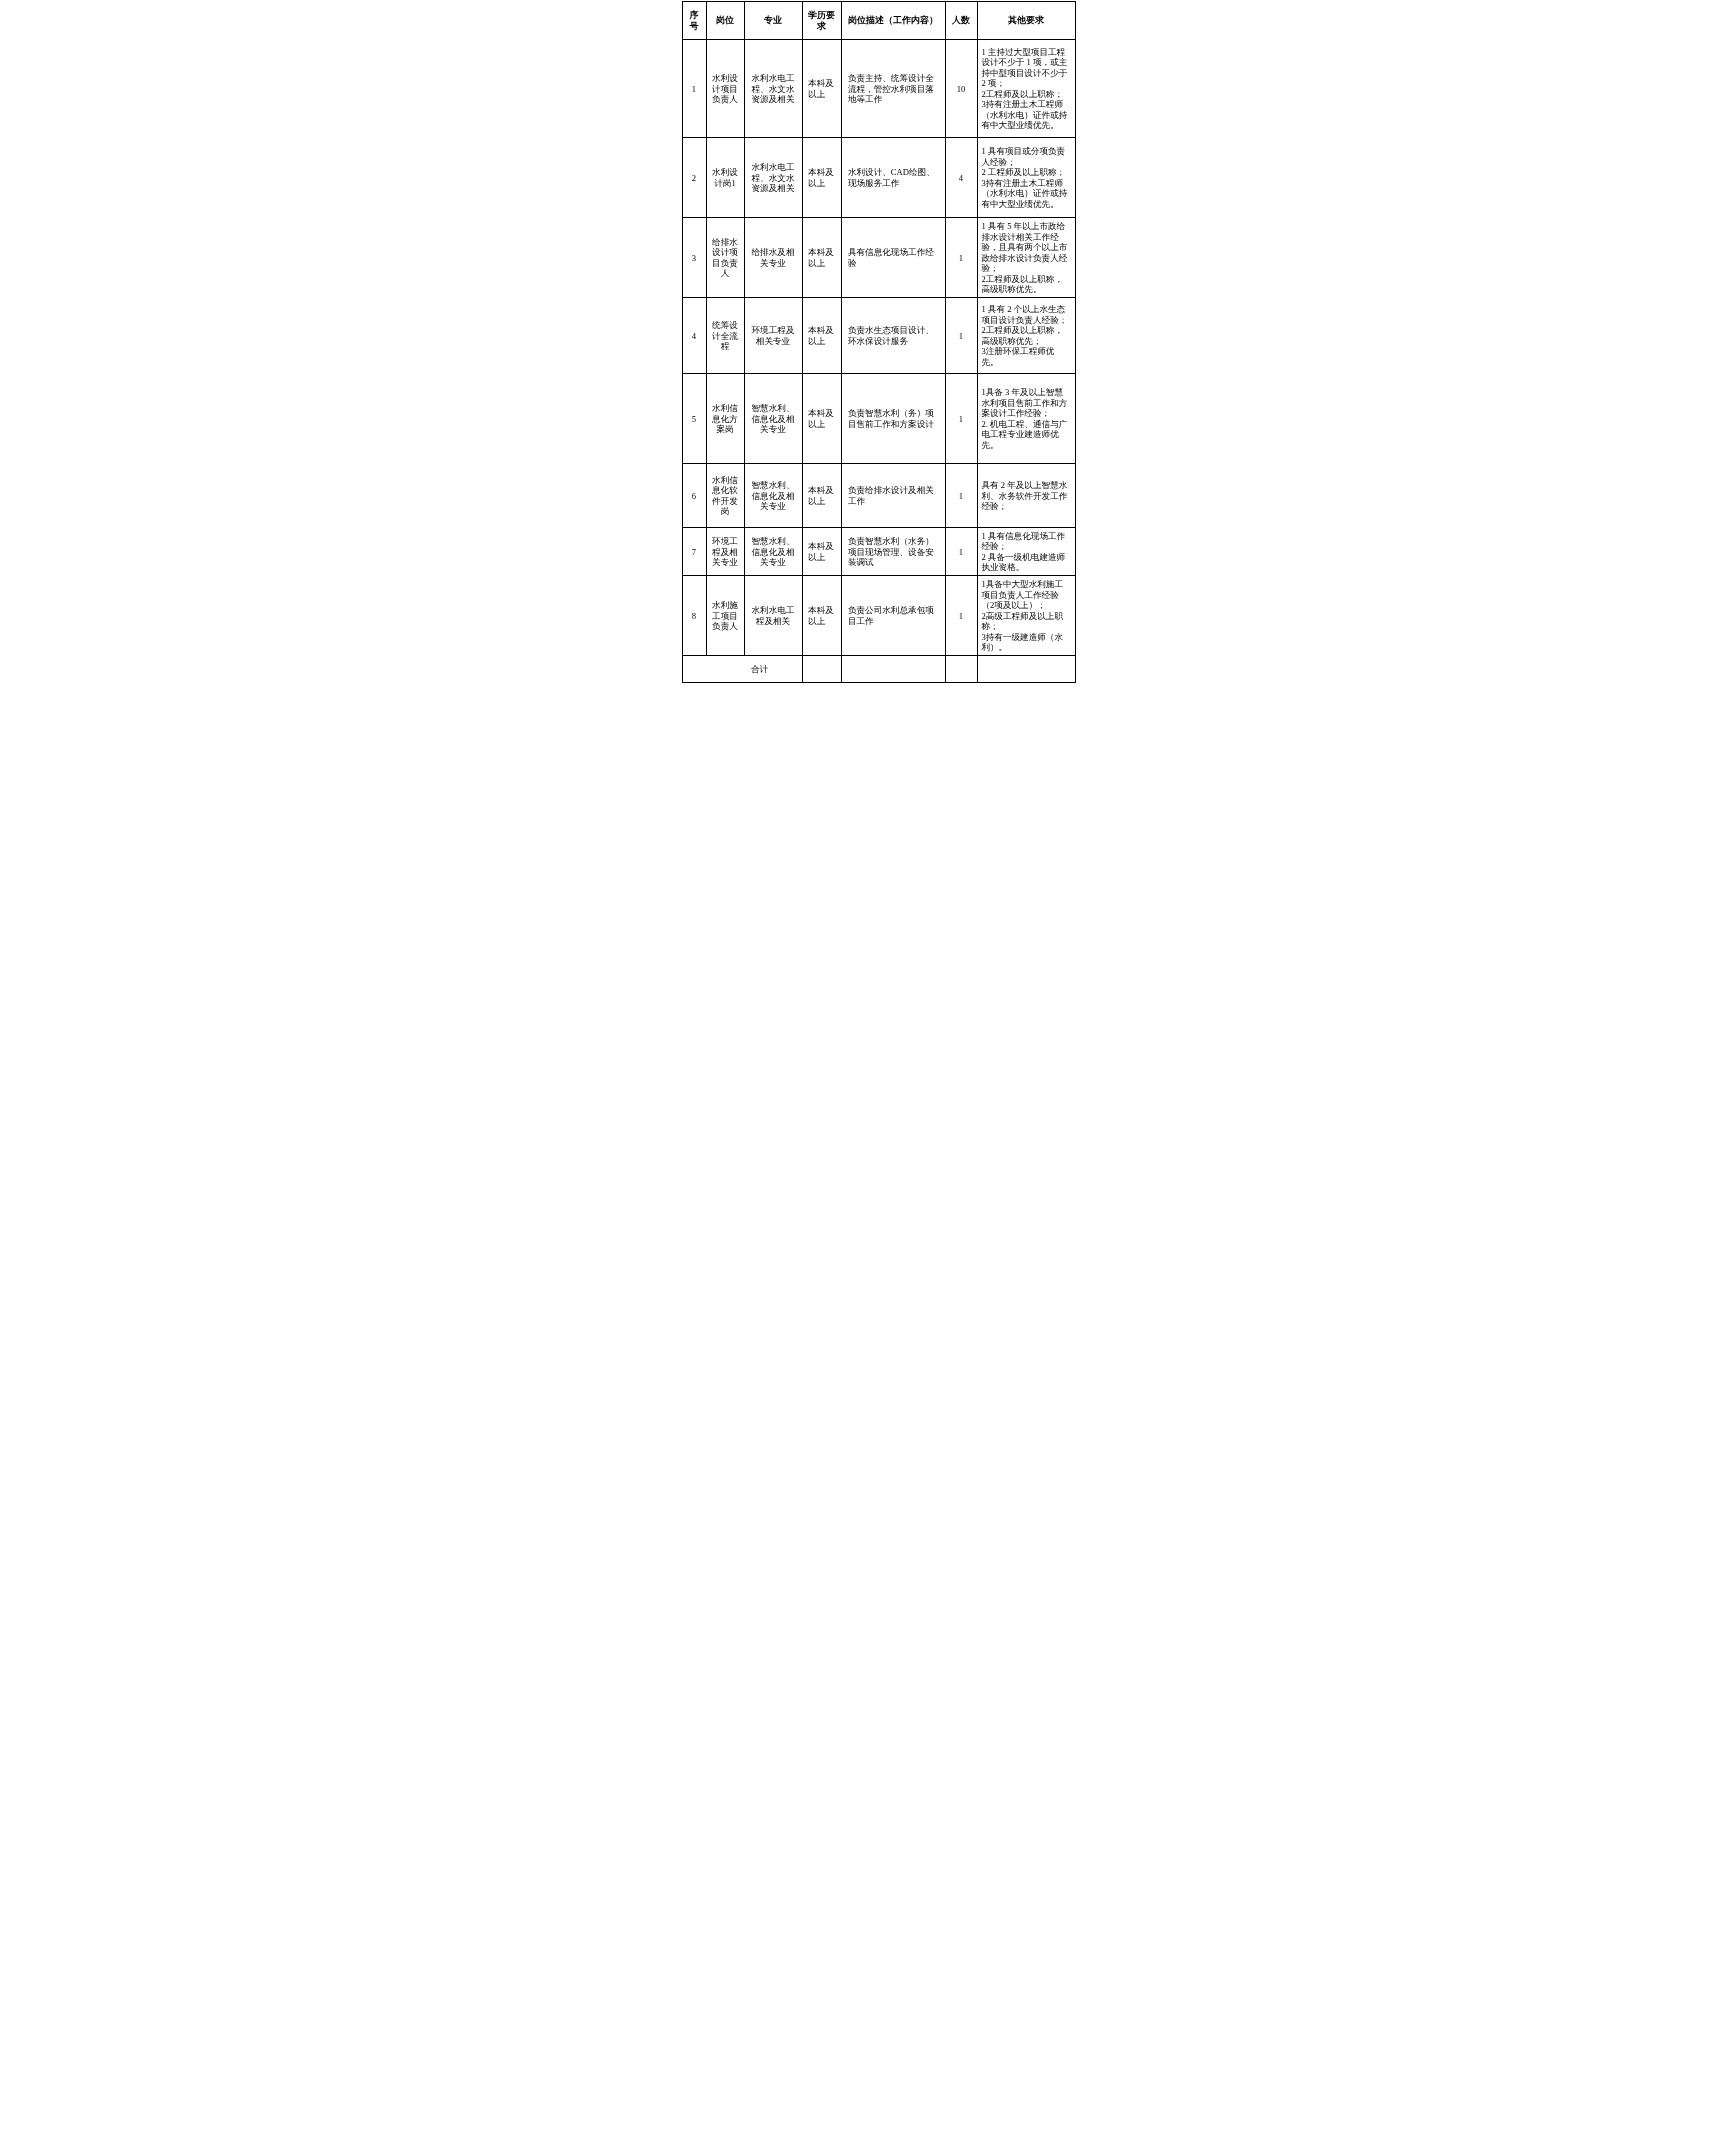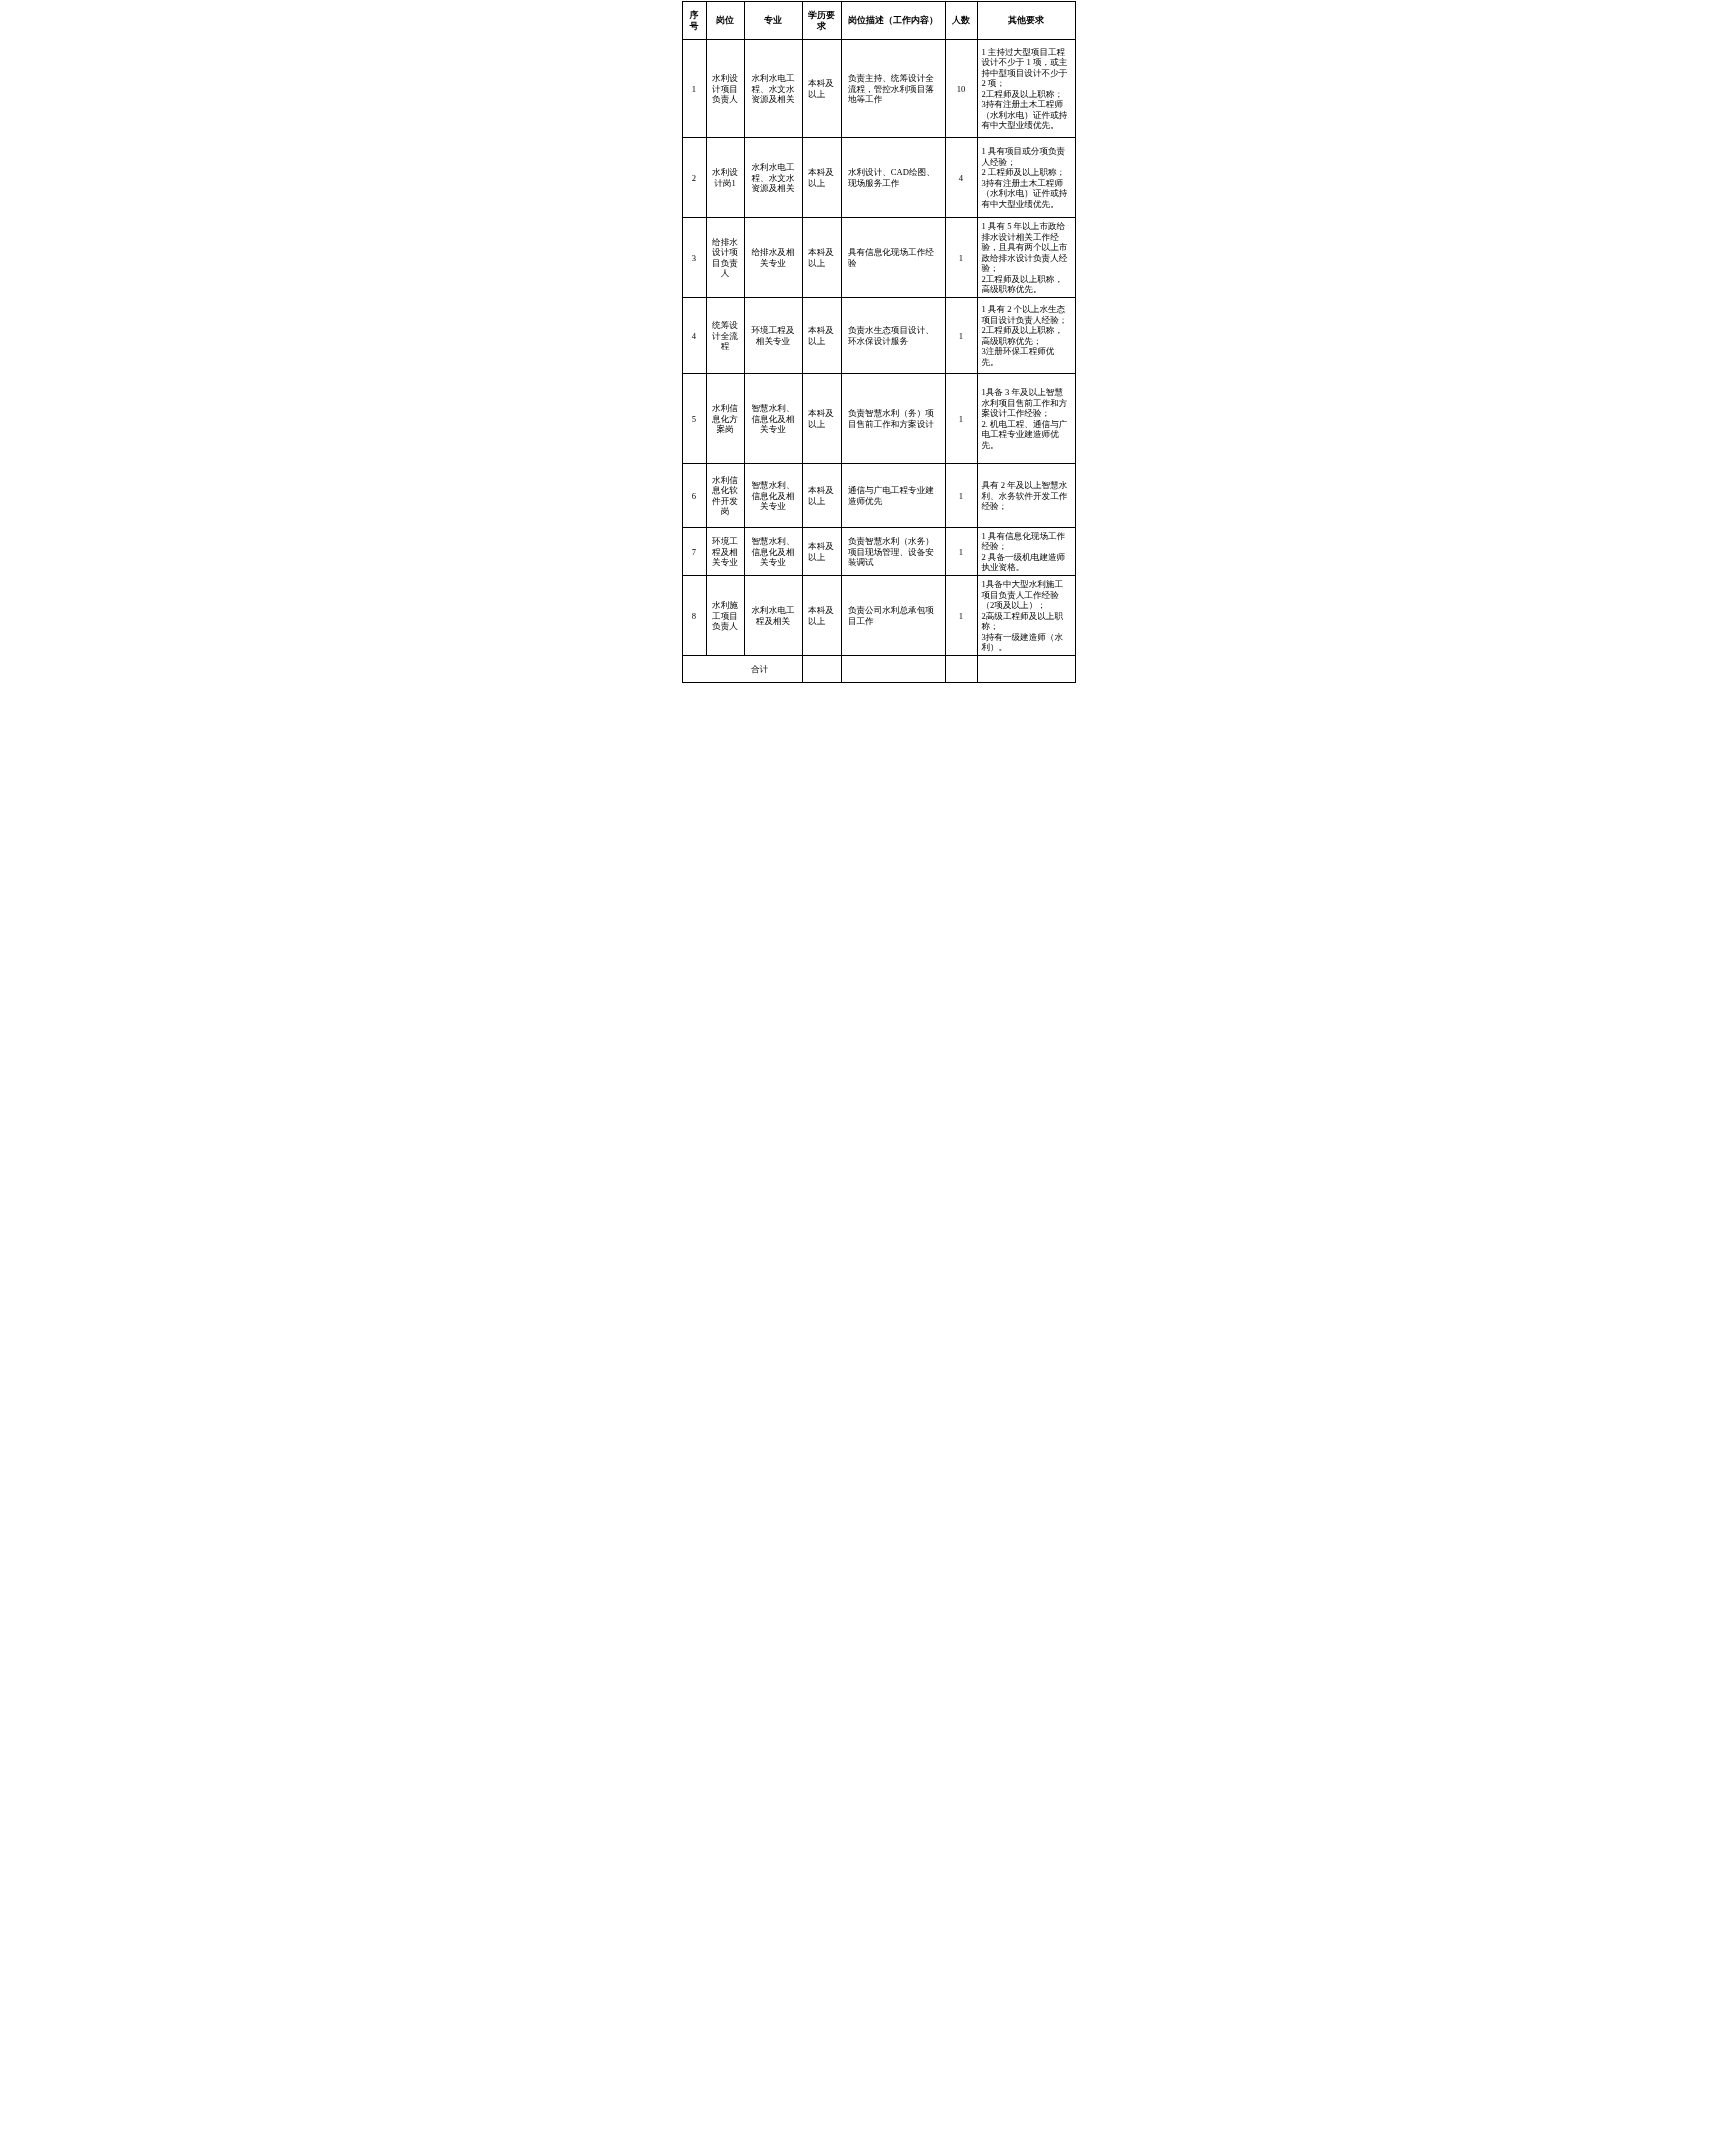--- a/index.html
+++ b/index.html
@@ -149,21 +149,21 @@
       <td class="center">1</td>
       <td class="other">1具备 3 年及以上智慧水利项目售前工作和方案设计工作经验；
 2. 机电工程、通信与广电工程专业建造师优先。</td>
     </tr>
 
     <tr class="r6">
       <td class="center">6</td>
       <td class="post">水利信息化软件开发岗</td>
       <td class="major">智慧水利、信息化及相关专业</td>
       <td class="edu">本科及以上</td>
-      <td class="desc">通信与广电工程专业建造师优先</td>
+      <td class="desc">负责给排水设计及相关工作</td>
       <td class="center">1</td>
       <td class="other">具有 2 年及以上智慧水利、水务软件开发工作经验；</td>
     </tr>
 
     <tr class="r7">
       <td class="center">7</td>
       <td class="post">环境工程及相关专业</td>
       <td class="major">智慧水利、信息化及相关专业</td>
       <td class="edu">本科及以上</td>
       <td class="desc">负责智慧水利（水务）项目现场管理、设备安装调试</td>

